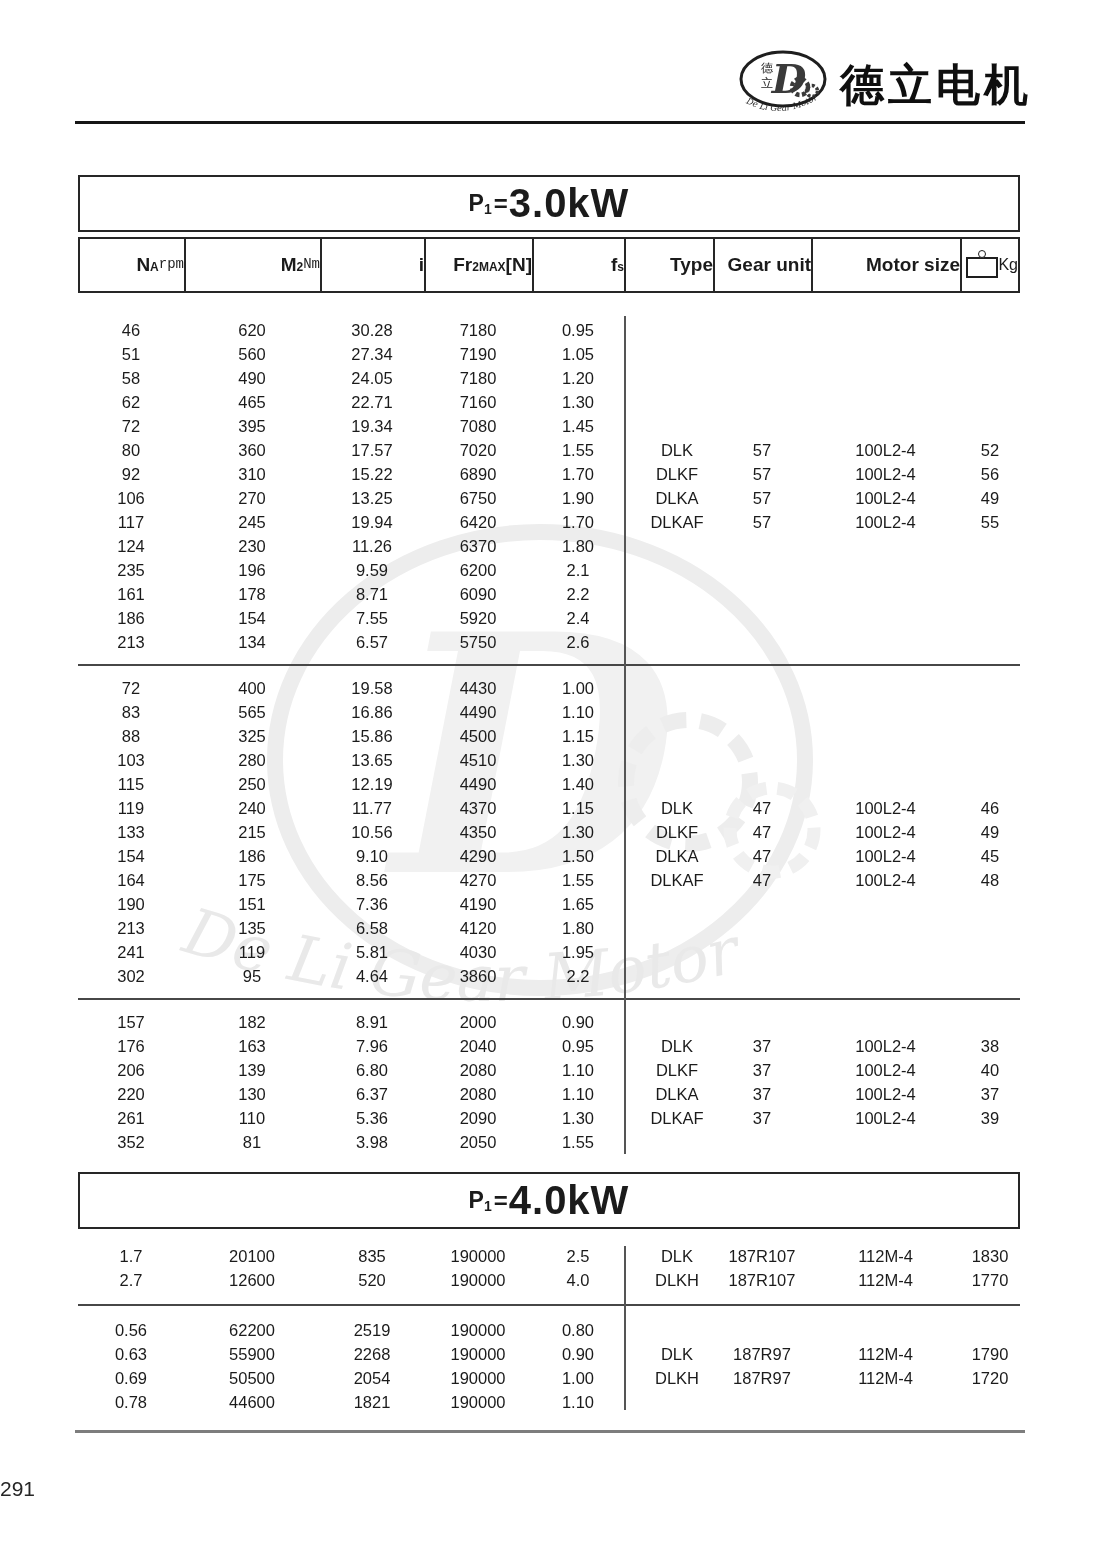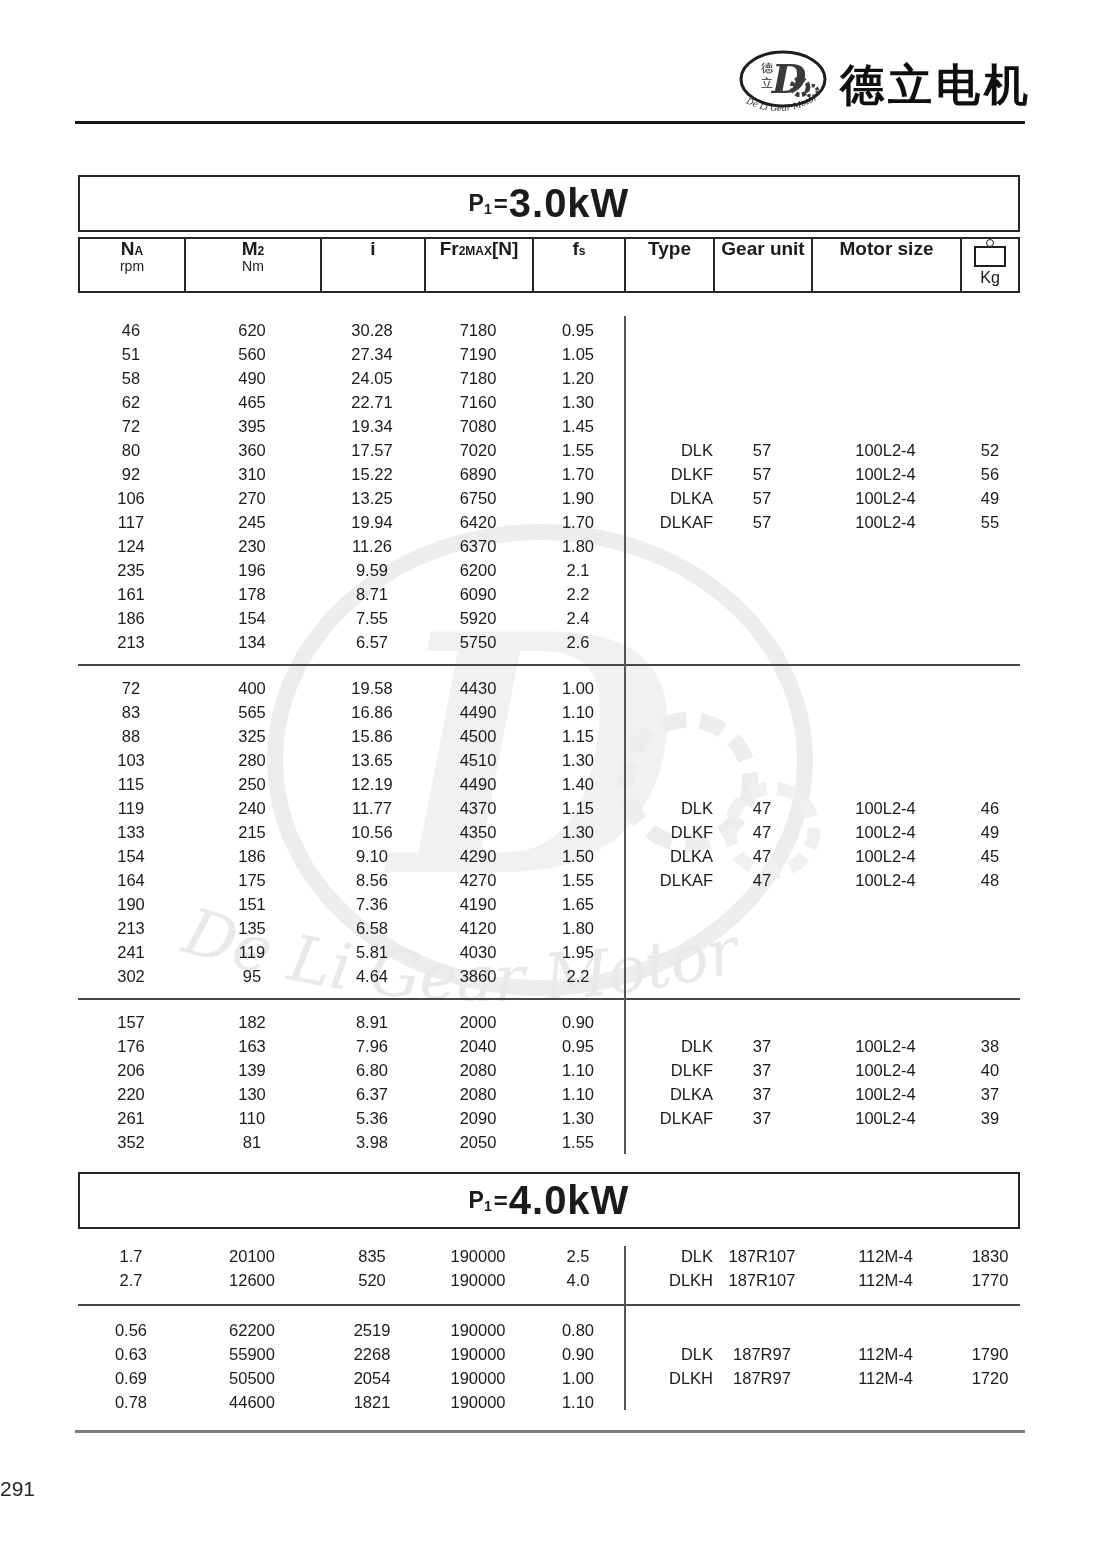--- a/index.html
+++ b/index.html
@@ -29,42 +29,42 @@
   .tp  { font-size:23px; font-weight:bold; }
   .tsub{ font-size:14px; font-weight:bold; position:relative; top:5px; }
   .teq { font-size:24px; font-weight:bold; margin:0 1px 0 2px; }
   .tval{ font-size:40px; font-weight:bold; letter-spacing:1px; }
   
   .colhead {
     position:absolute; left:78px; top:237px; width:942px; height:56px; z-index:2;
     border:2px solid #262626; box-sizing:border-box; background:#ffffff;
     display:grid; grid-template-columns:104px 136px 104px 108px 92px 89px 98px 149px 1fr;
   }
-  .hcell { display:flex; flex-direction:column; align-items:center; justify-content:flex-start; border-left:2px solid #262626; }
+  .hcell { display:flex; align-items:center; justify-content:flex-end; border-left:2px solid #262626; }
   .hcell:first-child { border-left:none; }
   .hmain { font-weight:bold; font-size:19px; line-height:1.05; }
   .hmain .hsub { font-size:12px; font-weight:bold; }
-  .hunit { font-size:14px; color:#222; line-height:1.1; }
+  .hunit { font-size:14px; color:#222; line-height:1.1;font-family:Liberation Mono, monospace; }
   .kg-icon { width:28px; height:17px; border:2px solid #1e1e1e; position:relative; margin:7px 0 2px; background:#fff; }
   .kg-knob { position:absolute; top:-9px; left:50%; transform:translateX(-50%); width:6px; height:6px;
              border:1.5px solid #1e1e1e; border-radius:50%; background:#fff; }
   .kg-label { font-size:16px; }
   
   .data-area { position:absolute; left:78px; width:942px; z-index:1; }
   #data-0 { top:310px; }
   #data-1 { top:1240px; }
   .data-area::before { content:""; position:absolute; left:546px; top:6px; bottom:10px; width:2px; background:#555; }
   .data-block { padding:8px 0 10px; }
   .data-block + .data-block { border-top:2px solid #474747; padding:10px 0 10px; }
   #data-1 .data-block { padding:4px 0 12px; }
   #data-1 .data-block + .data-block { padding:12px 0 6px; }
   .data-row { display:grid; grid-template-columns:106px 136px 104px 108px 92px 89px 98px 149px 1fr;
               height:24px; align-items:center; font-size:16.5px; }
   .cell { text-align:center; white-space:nowrap; }
-  .cell.c5 { text-align:right; padding-left:17px; }
+  .cell.c5 { text-align:center; padding-left:17px; }
   
   .footer-line { position:absolute; left:75px; top:1430px; width:950px; height:3px; background:#7d7d7d; z-index:2; }
   .page-number { position:absolute; top:1441px; left:0; width:100%; text-align:left; font-size:21px; color:#262626; z-index:2;margin-top:36px; }
 </style>
 </head>
 <body>
 
 <svg class="watermark" width="820" height="540" viewBox="0 0 820 540">
   <ellipse cx="400" cy="240" rx="265" ry="228" fill="none" stroke="#ededed" stroke-width="16"></ellipse>
   <text x="395" y="352" font-size="330" font-style="italic" font-weight="bold" fill="#f1f1f1" text-anchor="middle" font-family="DejaVu Serif, serif">D</text>

